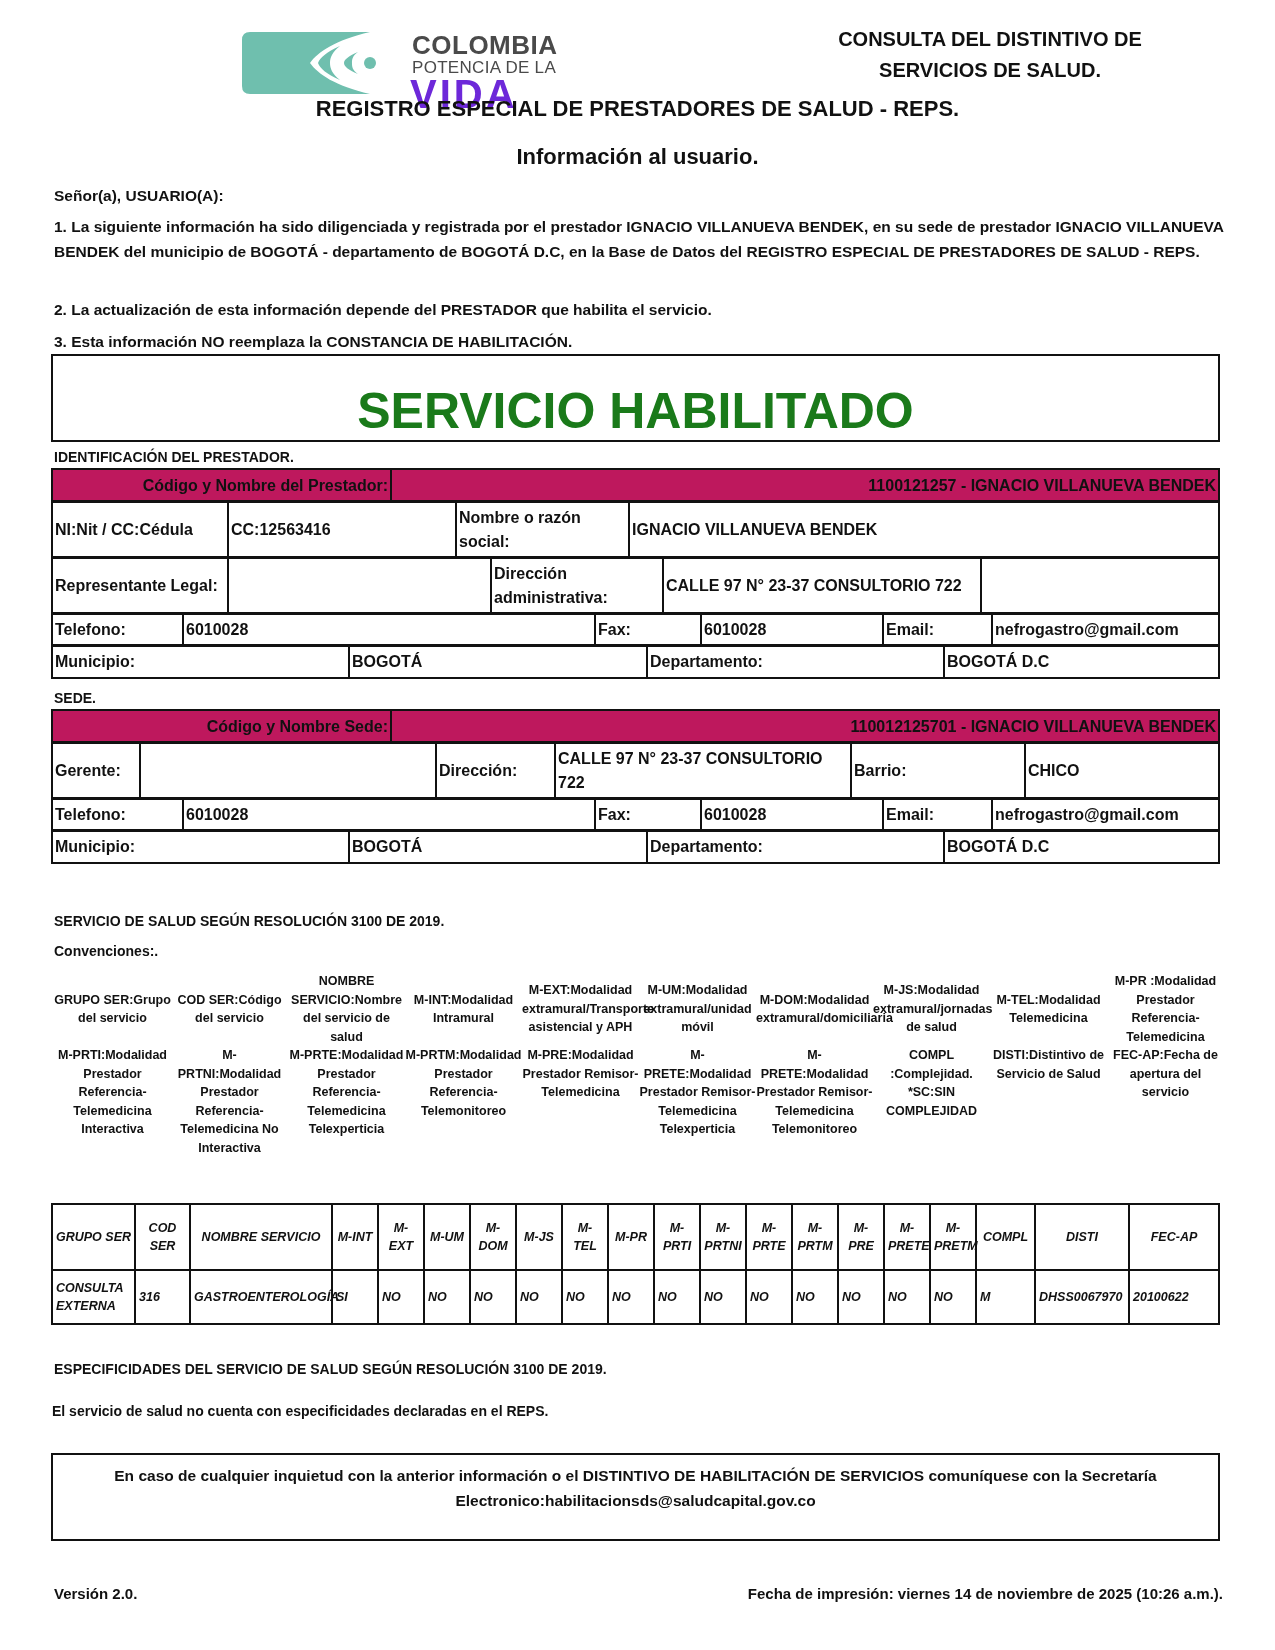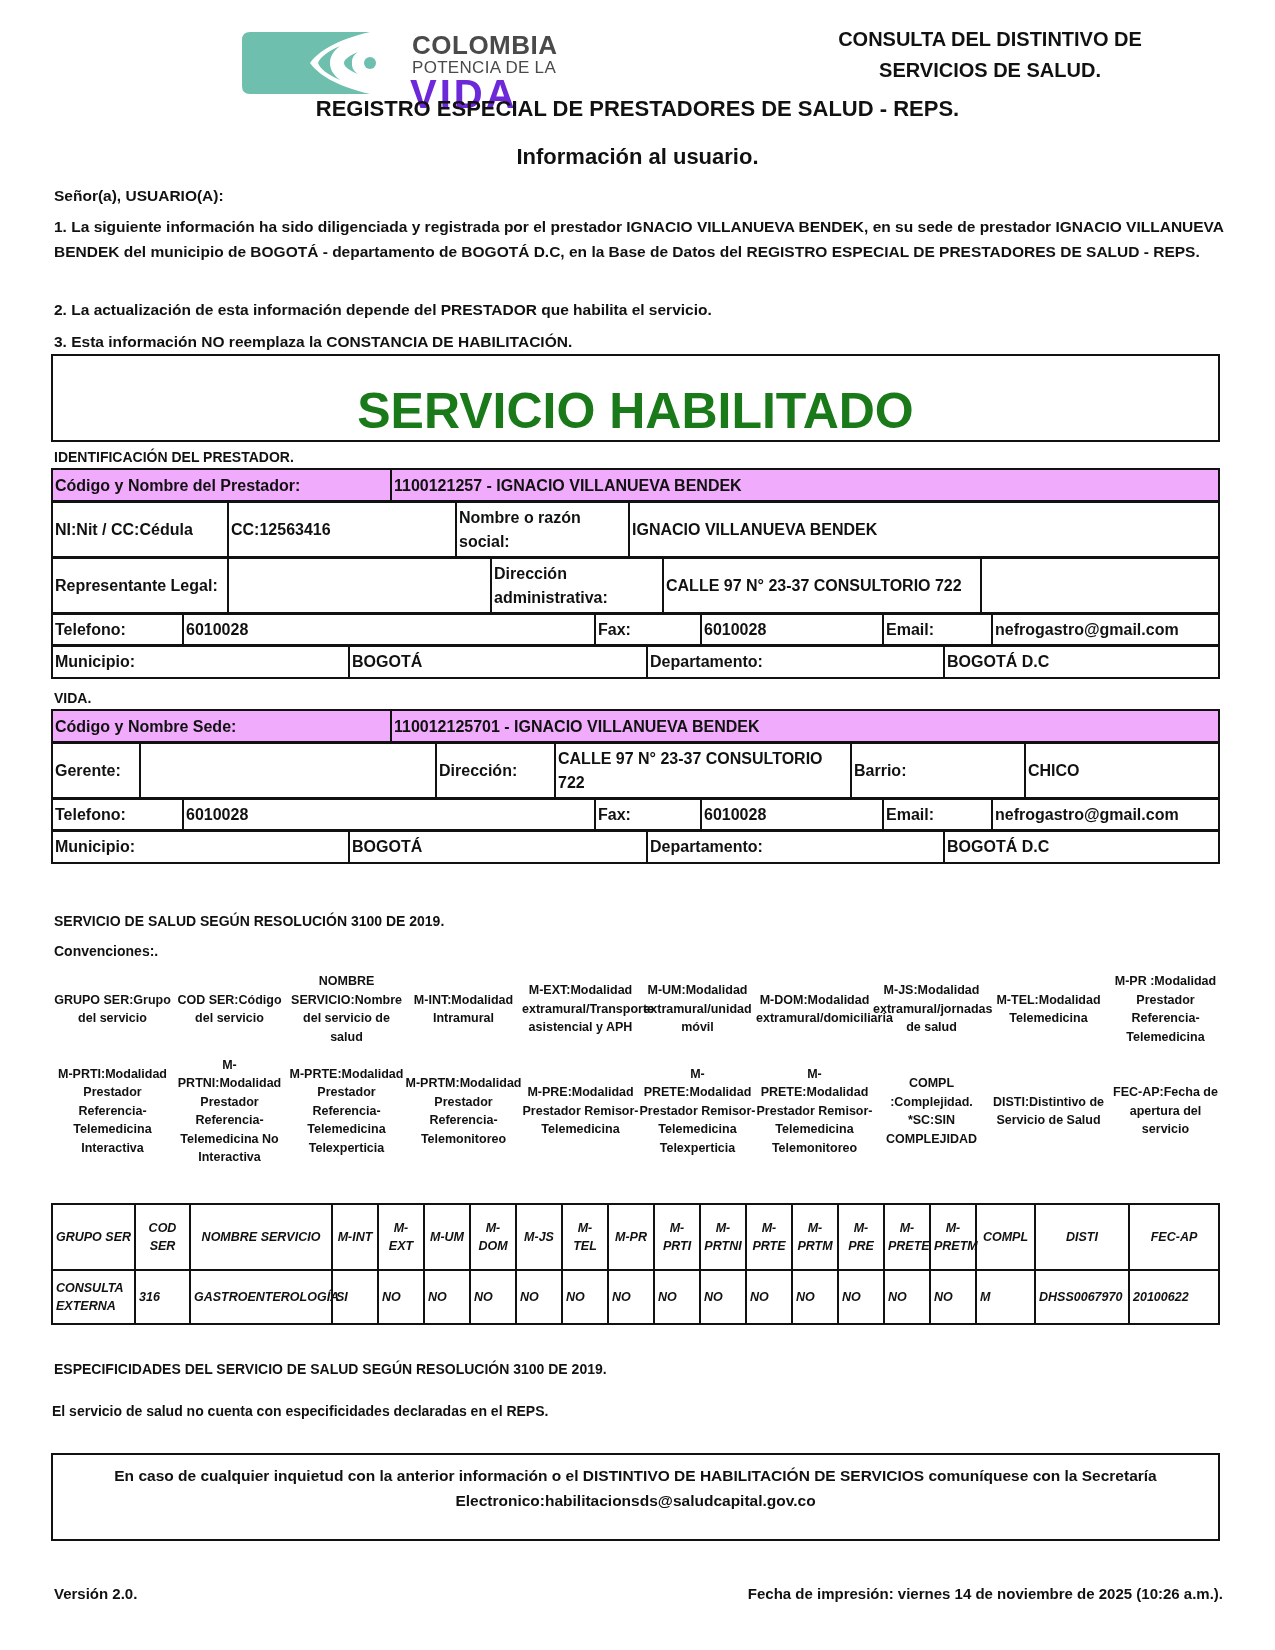--- a/index.html
+++ b/index.html
@@ -11,21 +11,21 @@
   .logo-text3 { position:absolute; left:170px; top:36px; font-weight:bold; font-size:40px; color:#6d28d9; letter-spacing:3px; }
   .hdr-right { right:115px; top:24px; width:340px; text-align:center; font-weight:bold; font-size:20px; line-height:31px; }
   .title1 { left:0; width:1275px; top:96px; text-align:center; font-weight:bold; font-size:22px; }
   .title2 { left:0; width:1275px; top:144px; text-align:center; font-weight:bold; font-size:22px; }
   .para { left:54px; width:1170px; font-weight:bold; font-size:15.5px; line-height:25px; text-align:justify; }
   .status-box { left:51px; top:354px; width:1169px; height:88px; border:2px solid #111; box-sizing:border-box; text-align:center; }
   .status-text { color:#1a7a1a; font-weight:bold; font-size:50px; line-height:50px; margin-top:30px; }
   .sec-label { left:54px; font-weight:bold; font-size:14px; }
   table.grid { position:absolute; left:51px; width:1169px; border-collapse:collapse; table-layout:fixed; }
   table.grid td { border:2px solid #111; font-weight:bold; font-size:16px; padding:0 2px; vertical-align:middle; line-height:24px; }
-  tr.gray td { background:#f0abfc; }
+  tr.gray td { background:#be185d;text-align:right; }
   .conv { left:54px; width:1170px; }
   .conv-row { display:flex; }
   .conv-cell { width:117px; text-align:center; font-weight:bold; font-size:12.5px; line-height:18.5px; }
   table.svc { position:absolute; left:51px; top:1203px; width:1169px; border-collapse:collapse; table-layout:fixed;font-style:italic; }
   table.svc td { border:2px solid #111; font-weight:bold; font-size:12.5px; line-height:18px; padding:2px 3px; }
   table.svc tr.h td { text-align:center; height:60px; }
   table.svc tr.d td { height:48px; }
   .footer-box { left:51px; top:1453px; width:1169px; height:88px; border:2px solid #111; box-sizing:border-box; text-align:center; font-weight:bold; font-size:15.5px; line-height:25px; padding-top:8px; }
 </style>
 </head>
@@ -106,21 +106,21 @@
   <tbody>
       <tr style="height:33px">
     <td style="width:291px">Municipio:</td>
     <td style="width:292px">BOGOTÁ</td>
     <td style="width:291px">Departamento:</td>
     <td>BOGOTÁ D.C</td>
   </tr>
 </tbody>
   </table>
 
-<div class="abs sec-label" style="top:690px">VIDA.</div>
+<div class="abs sec-label" style="top:690px">SEDE.</div>
 <table class="grid" style="top:709px">
   <tbody>
       <tr class="gray" style="height:33px">
     <td style="width:333px">Código y Nombre Sede:</td>
     <td>110012125701 - IGNACIO VILLANUEVA BENDEK</td>
   </tr>
 </tbody>
   </table>
 <table class="grid" style="top:741px">
   <tbody>
@@ -166,21 +166,21 @@
       <div class="conv-cell">COD SER:Código del servicio</div>
       <div class="conv-cell">NOMBRE SERVICIO:Nombre del servicio de salud</div>
       <div class="conv-cell">M-INT:Modalidad Intramural</div>
       <div class="conv-cell">M-EXT:Modalidad extramural/Transporte asistencial y APH</div>
       <div class="conv-cell">M-UM:Modalidad extramural/unidad móvil</div>
       <div class="conv-cell">M-DOM:Modalidad extramural/domiciliaria</div>
       <div class="conv-cell">M-JS:Modalidad extramural/jornadas de salud</div>
       <div class="conv-cell">M-TEL:Modalidad Telemedicina</div>
       <div class="conv-cell">M-PR :Modalidad Prestador Referencia-Telemedicina</div>
     </div>
-  <div class="conv-row" id="conv-row-2" style="align-items:center;height:110px;margin-top:10px">
+  <div class="conv-row" id="conv-row-2" style="align-items:flex-start;height:110px;">
       <div class="conv-cell">M-PRTI:Modalidad Prestador Referencia-Telemedicina Interactiva</div>
       <div class="conv-cell">M-PRTNI:Modalidad Prestador Referencia-Telemedicina No Interactiva</div>
       <div class="conv-cell">M-PRTE:Modalidad Prestador Referencia-Telemedicina Telexperticia</div>
       <div class="conv-cell">M-PRTM:Modalidad Prestador Referencia-Telemonitoreo</div>
       <div class="conv-cell">M-PRE:Modalidad Prestador Remisor-Telemedicina</div>
       <div class="conv-cell">M-PRETE:Modalidad Prestador Remisor-Telemedicina Telexperticia</div>
       <div class="conv-cell">M-PRETE:Modalidad Prestador Remisor-Telemedicina Telemonitoreo</div>
       <div class="conv-cell">COMPL :Complejidad. *SC:SIN COMPLEJIDAD</div>
       <div class="conv-cell">DISTI:Distintivo de Servicio de Salud</div>
       <div class="conv-cell">FEC-AP:Fecha de apertura del servicio</div>

